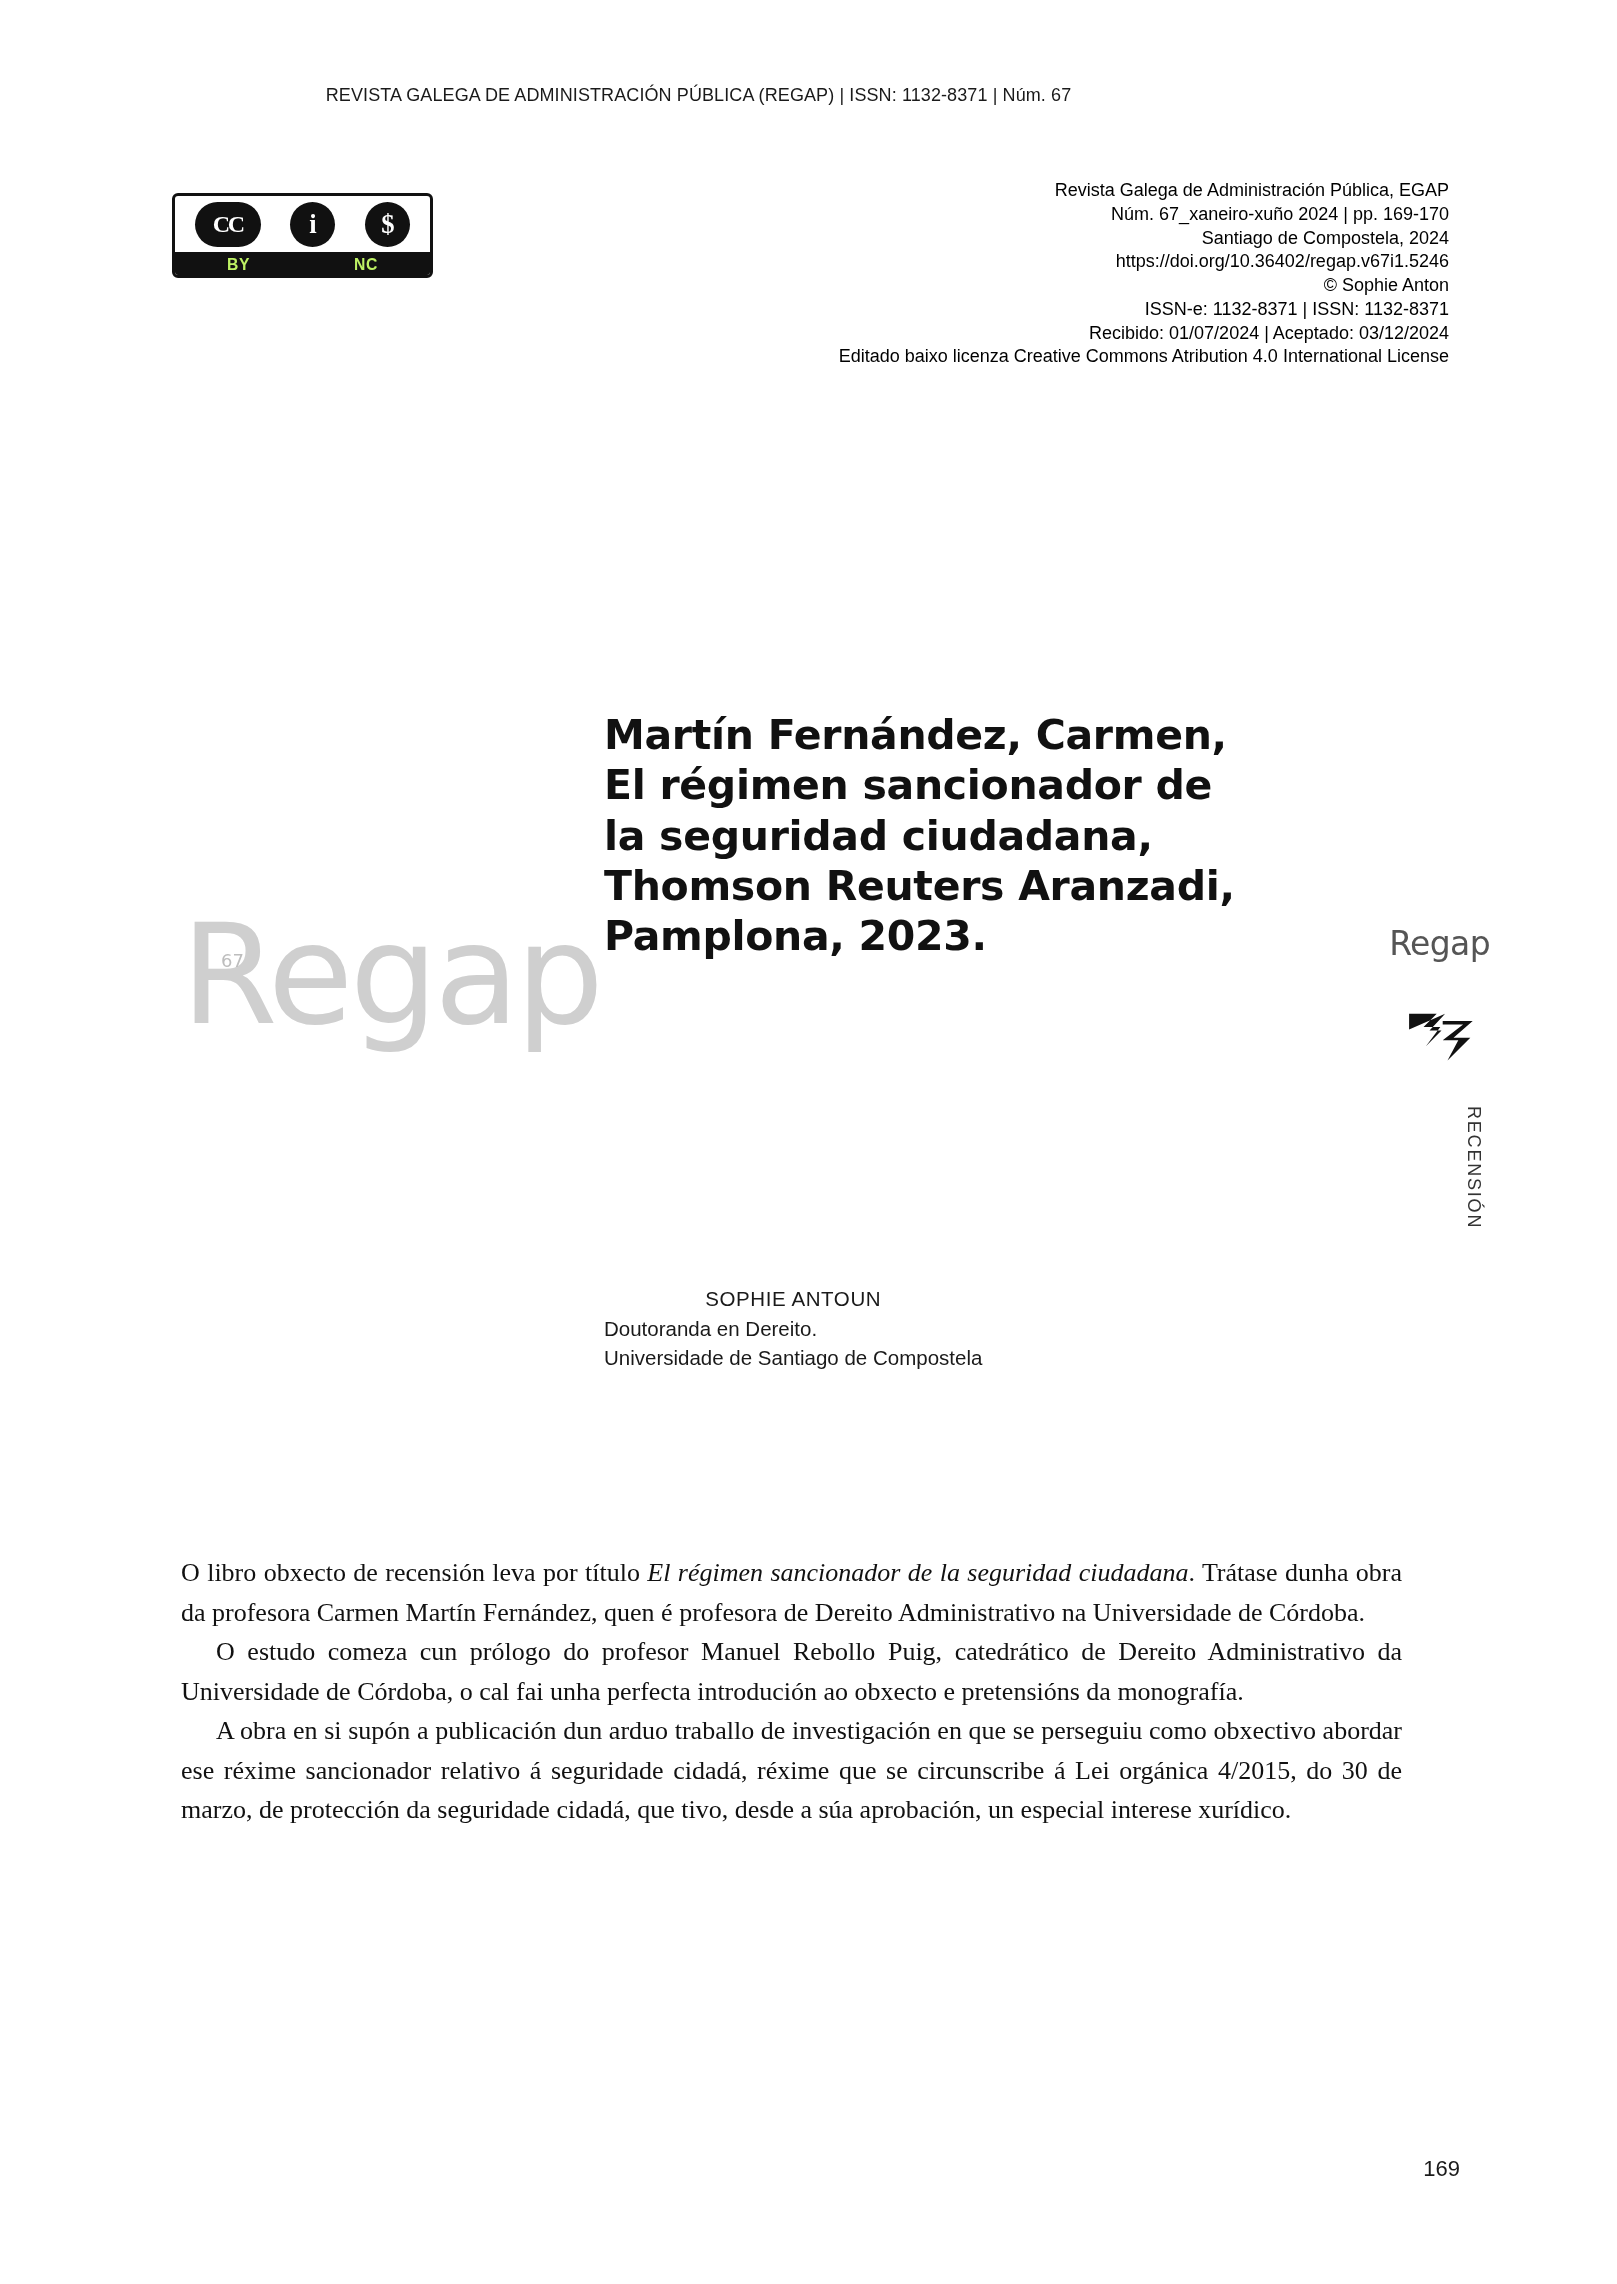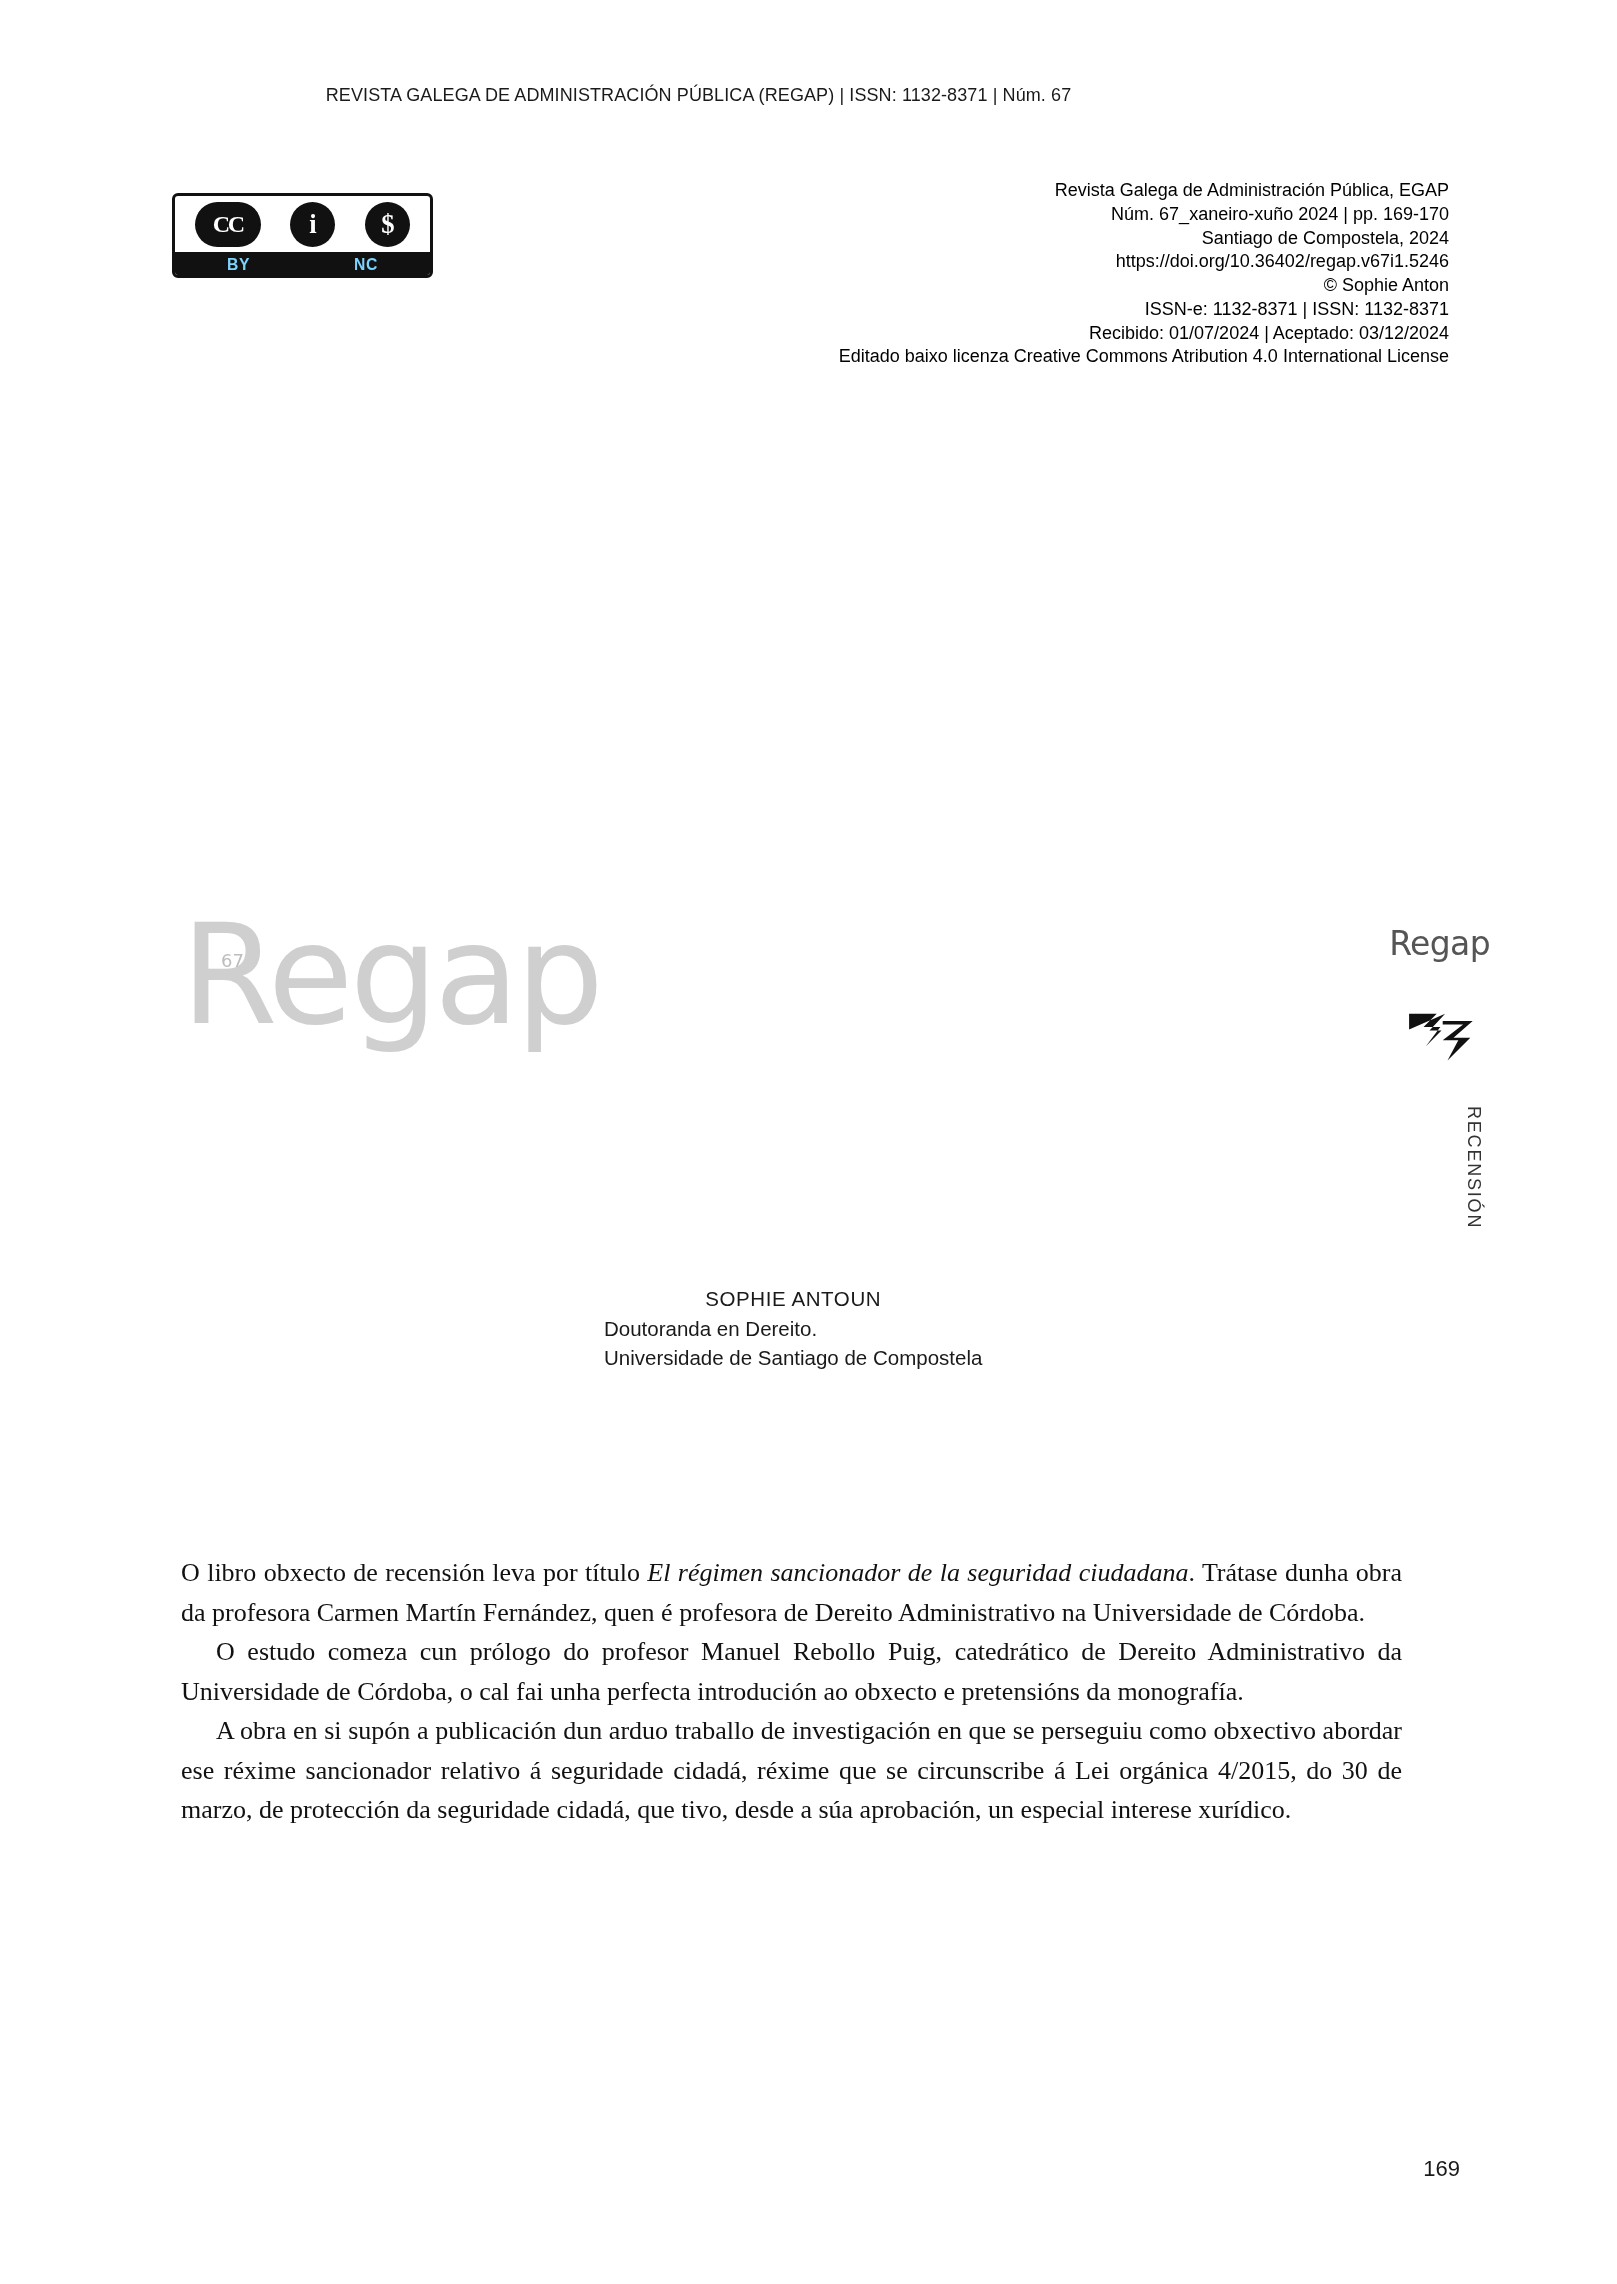--- a/index.html
+++ b/index.html
@@ -50,21 +50,21 @@
     height: 56px;
     display: flex;
     align-items: center;
     justify-content: space-around;
     padding: 0 4.8px;
     box-sizing: border-box;
   }
   .cc-badge .cc-bottom {
     height: 26px;
     background: #111111;
-    color: #7dd3fc;
+    color: #bef264;
     display: flex;
     align-items: center;
     justify-content: space-around;
     font-size: 15.7px;
     font-weight: bold;
     letter-spacing: 0.6px;
   }
   .cc-circle {
     width: 45px;
     height: 45px;
@@ -224,20 +224,27 @@
     <div>https://doi.org/10.36402/regap.v67i1.5246</div>
     <div>© Sophie Anton</div>
     <div>ISSN-e: 1132-8371 | ISSN: 1132-8371</div>
     <div>Recibido: 01/07/2024 | Aceptado: 03/12/2024</div>
     <div>Editado baixo licenza Creative Commons Atribution 4.0 International License</div>
   </div>
 
   <div class="watermark">Regap</div>
   <div class="watermark-num">67</div>
 
+  <h1 class="article-title">
+    <span>Martín Fernández, Carmen,</span><br>
+    <span>El régimen sancionador de</span><br>
+    <span>la seguridad ciudadana,</span><br>
+    <span>Thomson Reuters Aranzadi,</span><br>
+    <span>Pamplona, 2023.</span>
+  </h1>
 
   <div class="side-regap">Regap</div>
   <div class="side-logo">
     <svg viewBox="0 0 120 110" width="73" height="66" aria-hidden="true">
       <polygon points="6,18 52,18 30,40 58,40 34,72 60,46 40,46 66,18 6,44" fill="#111111"></polygon>
       <polygon points="62,30 112,30 80,58 108,58 70,96 88,62 62,62 96,36 62,36" fill="#111111"></polygon>
     </svg>
   </div>
   <div class="side-label">RECENSIÓN</div>
 

